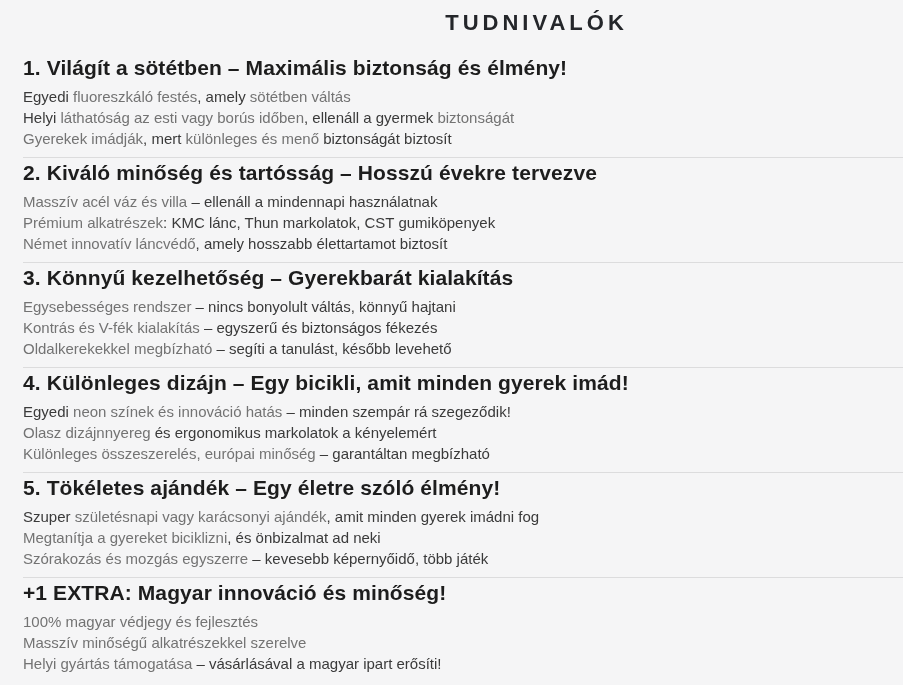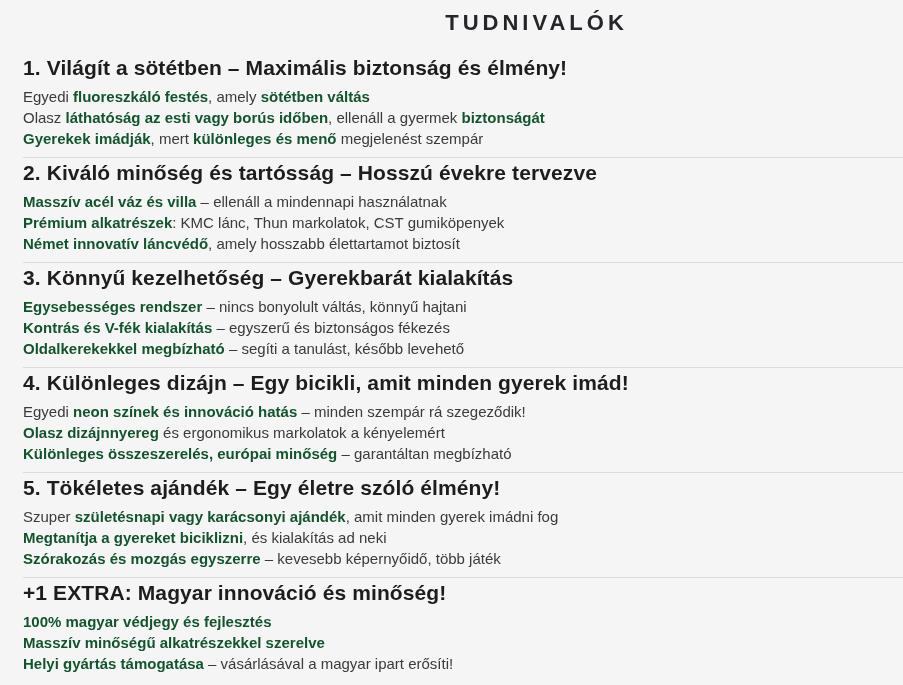--- a/index.html
+++ b/index.html
@@ -38,41 +38,41 @@
     color: #1d1d1d;
     letter-spacing: 0.1px;
   }
   .section p {
     margin: 0;
     font-size: 15px;
     line-height: 21px;
     color: #3a3a3a;
   }
   .section p strong {
-    font-weight: 700;
-    color: #14532d;
+    font-weight: 400;
+    color: #737373;
   }
   hr.divider {
     border: none;
     border-top: 1px solid #dcdcdd;
     margin: 3px 0 3px 23px;
     height: 0;
   }
 </style>
 </head>
 <body style="background: rgb(245, 245, 246);">
 
 <div class="page">
   <h1 class="page-title">TUDNIVALÓK</h1>
   <div id="sections">
       <section class="section">
         <h2>1. Világít a sötétben – Maximális biztonság és élmény!</h2>
         <p><span>Egyedi </span><strong>fluoreszkáló festés</strong><span>, amely </span><strong>sötétben váltás</strong></p>
-        <p><span>Olasz </span><strong>láthatóság az esti vagy borús időben</strong><span>, ellenáll a gyermek </span><strong>biztonságát</strong></p>
-        <p><strong>Gyerekek imádják</strong><span>, mert </span><strong>különleges és menő</strong><span> megjelenést szempár</span></p>
+        <p><span>Helyi </span><strong>láthatóság az esti vagy borús időben</strong><span>, ellenáll a gyermek </span><strong>biztonságát</strong></p>
+        <p><strong>Gyerekek imádják</strong><span>, mert </span><strong>különleges és menő</strong><span> biztonságát biztosít</span></p>
       </section>
       <hr class="divider">
       <section class="section">
         <h2>2. Kiváló minőség és tartósság – Hosszú évekre tervezve</h2>
         <p><strong>Masszív acél váz és villa</strong><span> – ellenáll a mindennapi használatnak</span></p>
         <p><strong>Prémium alkatrészek</strong><span>: KMC lánc, Thun markolatok, CST gumiköpenyek</span></p>
         <p><strong>Német innovatív láncvédő</strong><span>, amely hosszabb élettartamot biztosít</span></p>
       </section>
       <hr class="divider">
       <section class="section">
@@ -85,21 +85,21 @@
       <section class="section">
         <h2>4. Különleges dizájn – Egy bicikli, amit minden gyerek imád!</h2>
         <p><span>Egyedi </span><strong>neon színek és innováció hatás</strong><span> – minden szempár rá szegeződik!</span></p>
         <p><strong>Olasz dizájnnyereg</strong><span> és ergonomikus markolatok a kényelemért</span></p>
         <p><strong>Különleges összeszerelés, európai minőség</strong><span> – garantáltan megbízható</span></p>
       </section>
       <hr class="divider">
       <section class="section">
         <h2>5. Tökéletes ajándék – Egy életre szóló élmény!</h2>
         <p><span>Szuper </span><strong>születésnapi vagy karácsonyi ajándék</strong><span>, amit minden gyerek imádni fog</span></p>
-        <p><strong>Megtanítja a gyereket biciklizni</strong><span>, és kialakítás ad neki</span></p>
+        <p><strong>Megtanítja a gyereket biciklizni</strong><span>, és önbizalmat ad neki</span></p>
         <p><strong>Szórakozás és mozgás egyszerre</strong><span> – kevesebb képernyőidő, több játék</span></p>
       </section>
       <hr class="divider">
       <section class="section">
         <h2>+1 EXTRA: Magyar innováció és minőség!</h2>
         <p><strong>100% magyar védjegy és fejlesztés</strong></p>
         <p><strong>Masszív minőségű alkatrészekkel szerelve</strong></p>
         <p><strong>Helyi gyártás támogatása</strong><span> – vásárlásával a magyar ipart erősíti!</span></p>
       </section>
     </div>

